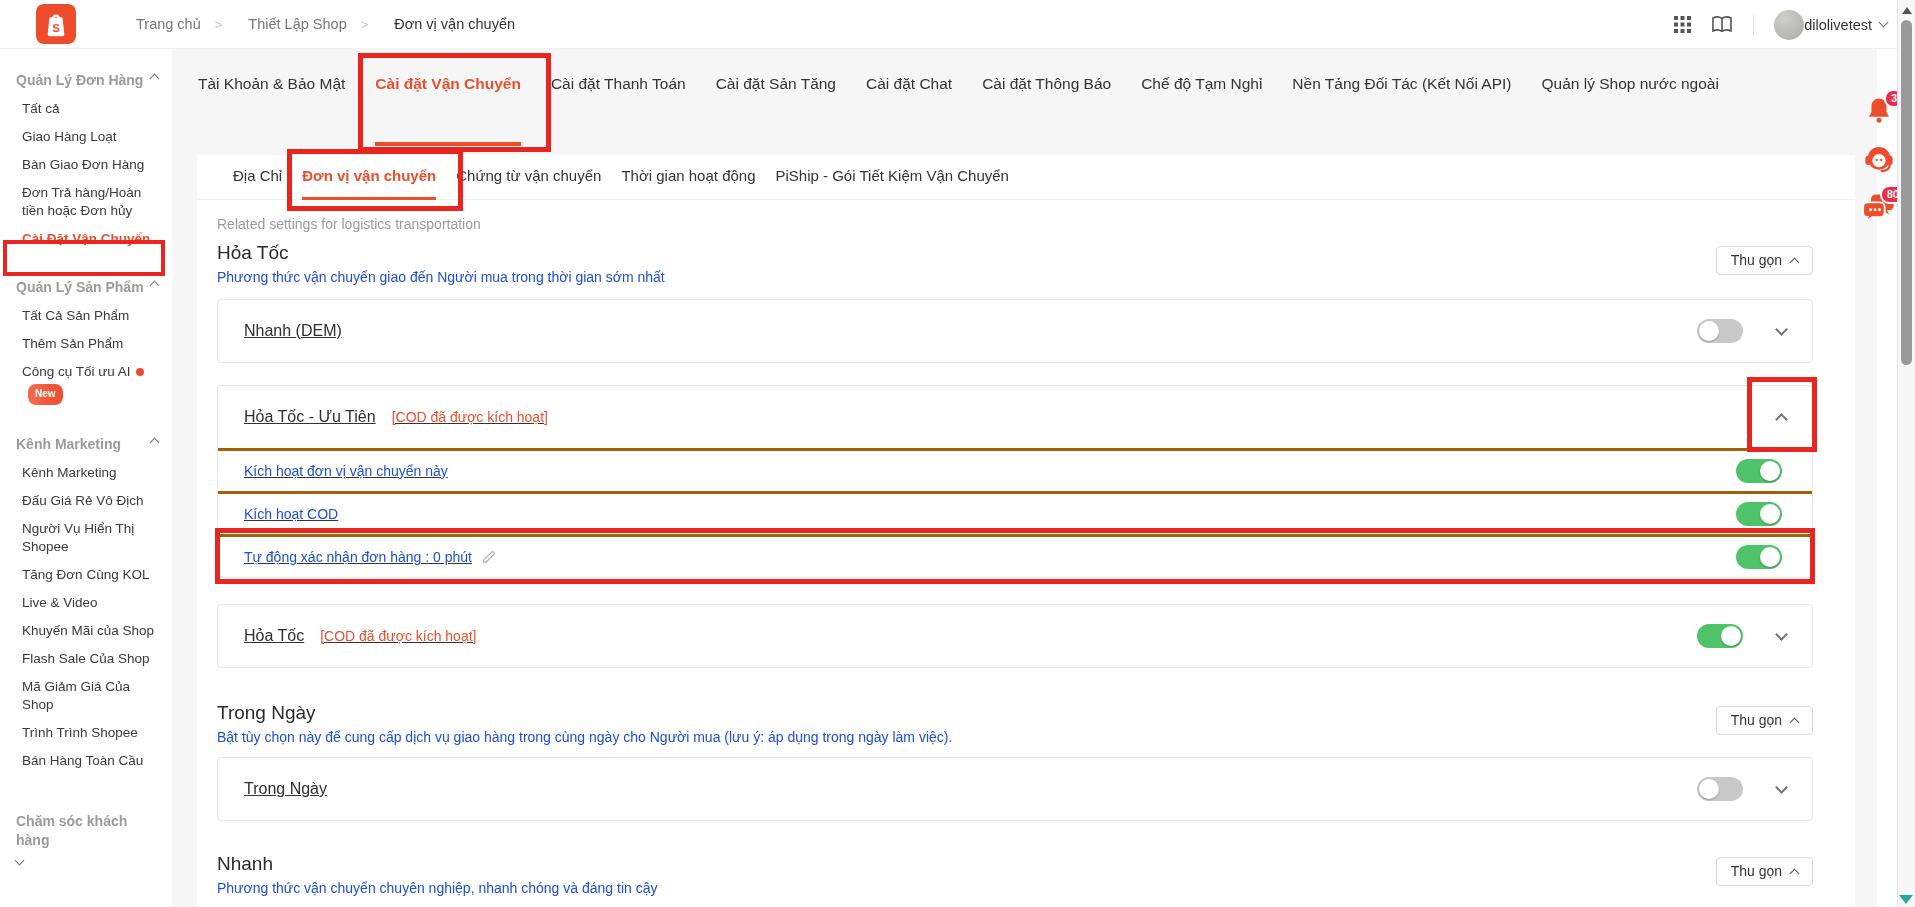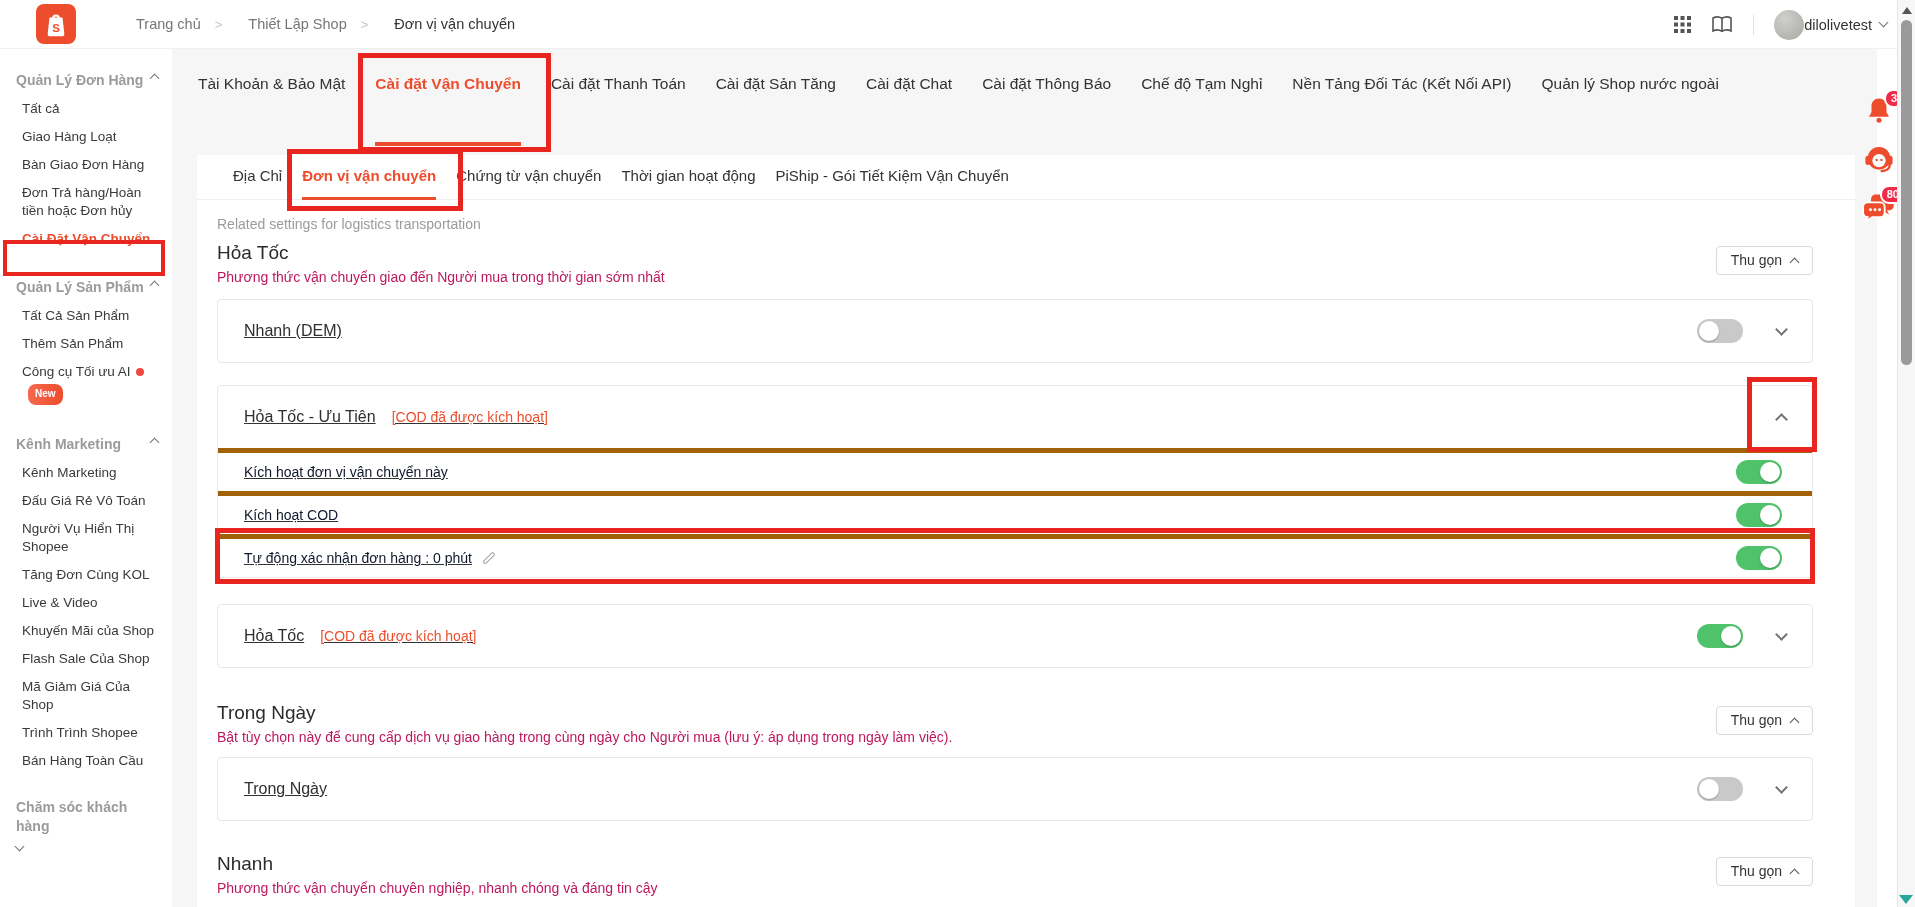--- a/index.html
+++ b/index.html
@@ -47,32 +47,32 @@
   #card { position:absolute; left:197px; top:155px; width:1658px; height:752px; background:#fff; z-index:4; }
   #subtabs { display:flex; gap:20px; padding-left:36px; height:45px; align-items:center;
     border-bottom:1px solid #efefef; }
   .subtab { font-size:15px; color:#333; cursor:pointer; height:45px; line-height:42px; white-space:nowrap; }
   .subtab.active { color:#ee4d2d; font-weight:bold; border-bottom:3px solid #ee4d2d; }
 
   #content { padding:0 42px 0 20px; }
   .note { margin-top:16px; font-size:14px; color:#9b9b9b; }
   .sec-head { display:flex; justify-content:space-between; align-items:flex-start; }
   .sec-title { font-size:19px; color:#2b2b2b; }
-  .sec-desc { margin-top:5px; font-size:14px; color:#be185d; }
+  .sec-desc { margin-top:5px; font-size:14px; color:#1d4ed8; }
   .collapse-btn { margin-top:4px; display:inline-flex; align-items:center; gap:9px; background:#fff;
     border:1px solid #d9d9d9; border-radius:4px; padding:5px 14px 6px; font-size:14px; color:#333; cursor:pointer; }
   .collapse-btn .chev { border-color:#555; }
 
   .ship-card { border:1px solid #e8e8e8; border-radius:4px; background:#fff;text-decoration:underline; }
   .card-row { display:flex; align-items:center; padding:0 26px; height:62px; }
   .card-row .title { font-size:16px; color:#2e2e2e; font-weight:500; }
   .cod-tag { font-size:14px; color:#ee4d2d; margin-left:16px; }
   .row-right { margin-left:auto; display:flex; align-items:center; gap:34px; }
   .sub-row { display:flex; padding:0 30px 0 26px; height:43px;
-    border-top:5px solid #a16207; font-size:14px; color:#0f172a; }
+    border-top:3px solid #a16207; font-size:14px; color:#1d4ed8; }
   .sub-row:first-of-type { border-top:1px solid #ebebeb; }
   .sub-row .label { display:flex; align-items:center; gap:10px; }
 
   
   .toggle { position:relative; width:46px; height:24px; border-radius:13px; cursor:pointer; flex:0 0 auto; }
   .toggle.on { background:#4fc36a; }
   .toggle.off { background:#c9c9c9; }
   .toggle .knob { position:absolute; top:2px; width:20px; height:20px; border-radius:50%; background:#fff;
     box-shadow:0 1px 2px rgba(0,0,0,.25); }
   .toggle.on .knob { right:2px; }
@@ -180,31 +180,31 @@
   <div class="side-item">
     <span>Công cụ Tối ưu AI</span><span class="dot"></span>
     <br><span class="new-badge">New</span>
   </div>
 
   <div class="side-sec-header" style="margin-top:30px;">
     <span>Kênh Marketing</span>
     <span class="chev up sm"></span>
   </div>
   <div class="side-item">Kênh Marketing</div>
-  <div class="side-item">Đấu Giá Rẻ Vô Toán</div>
+  <div class="side-item">Đấu Giá Rẻ Vô Địch</div>
   <div class="side-item">Người Vụ Hiển Thị Shopee</div>
   <div class="side-item">Tăng Đơn Cùng KOL</div>
   <div class="side-item">Live &amp; Video</div>
   <div class="side-item">Khuyến Mãi của Shop</div>
   <div class="side-item">Flash Sale Của Shop</div>
   <div class="side-item">Mã Giảm Giá Của Shop</div>
   <div class="side-item">Trình Trình Shopee</div>
   <div class="side-item">Bán Hàng Toàn Cầu</div>
 
-  <div class="side-sec-header" style="margin-top:28px;flex-direction:column;">
+  <div class="side-sec-header" style="margin-top:42px;flex-direction:column;">
     <span>Chăm sóc khách hàng</span>
     <span class="chev down sm" style="margin-top:7px;"></span>
   </div>
 </div>
 
 <div id="maintabs">
   <div class="maintab">Tài Khoản &amp; Bảo Mật</div>
   <div class="maintab active">Cài đặt Vận Chuyển</div>
   <div class="maintab">Cài đặt Thanh Toán</div>
   <div class="maintab">Cài đặt Sản Tăng</div>

